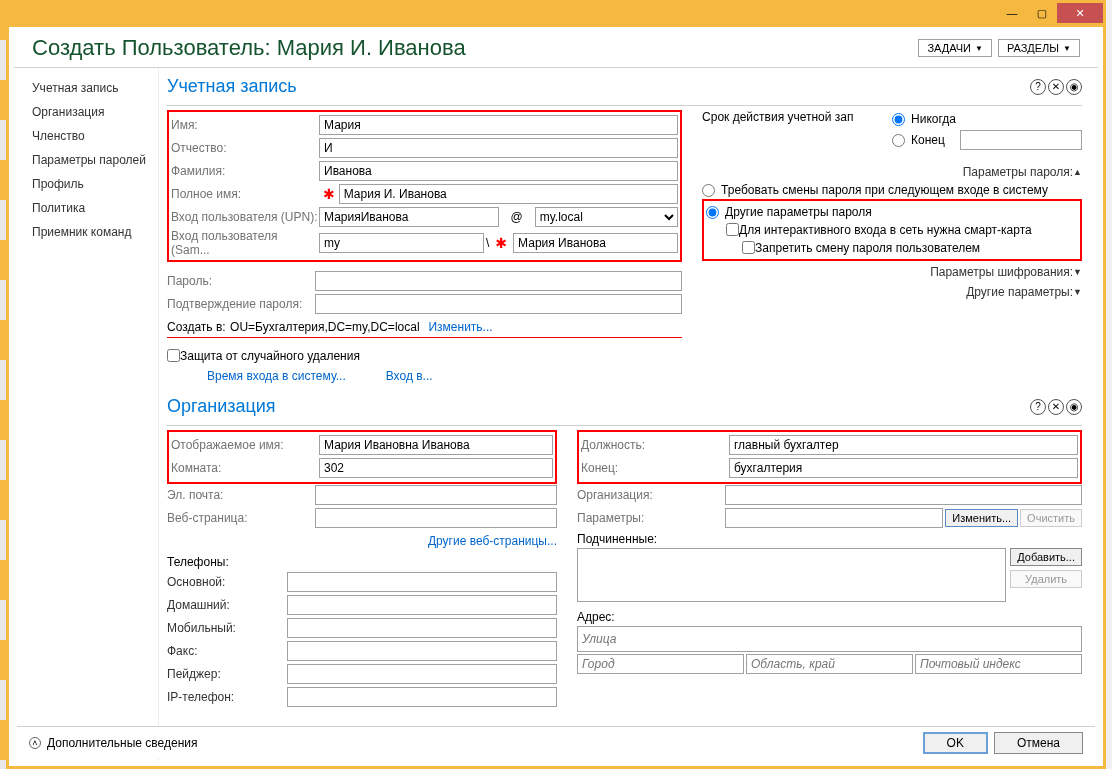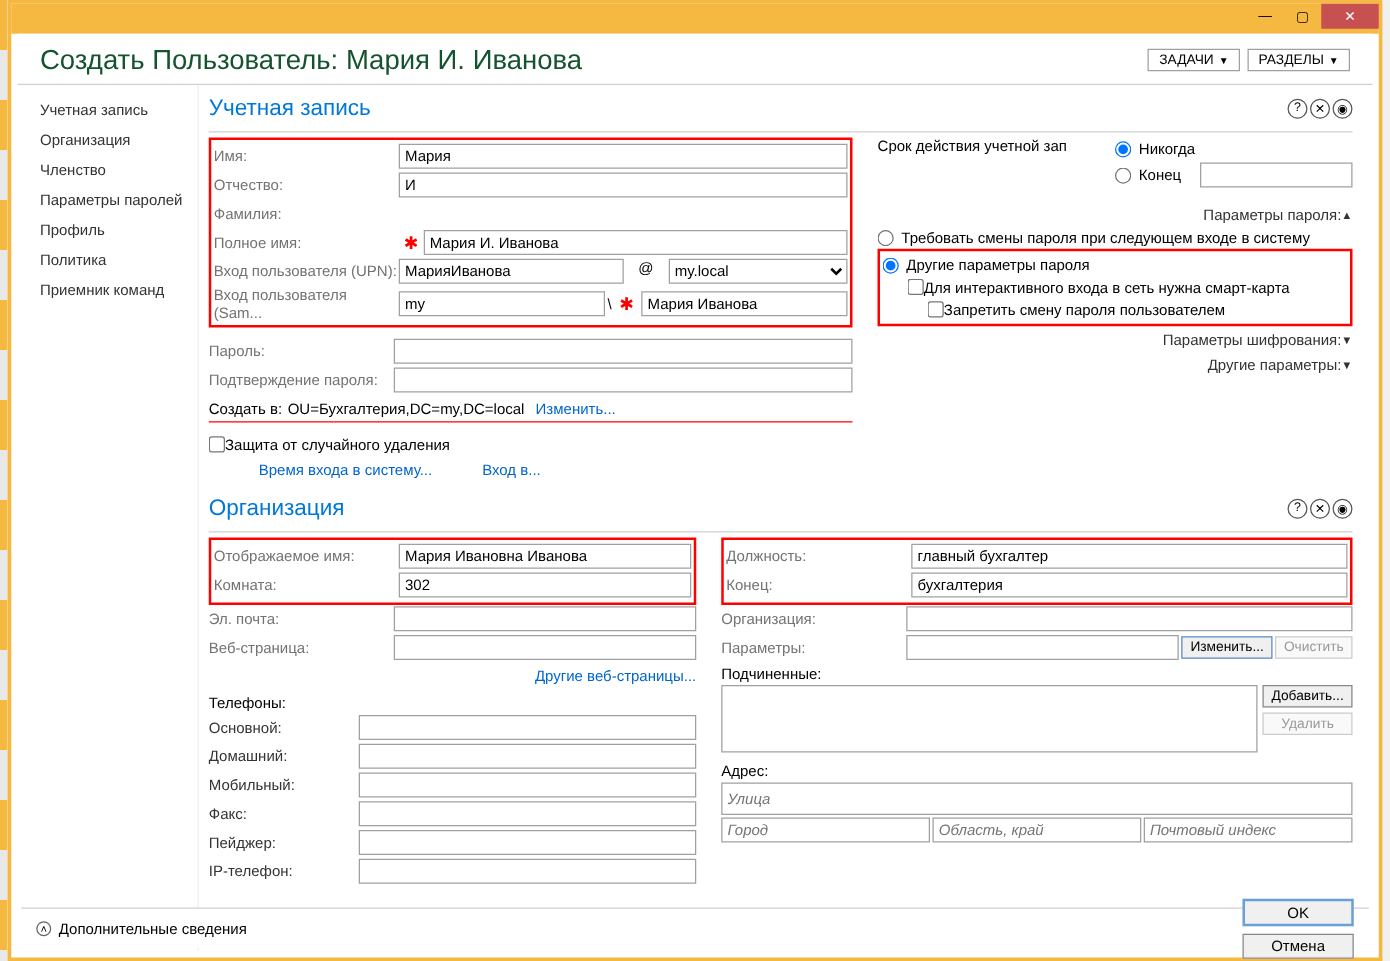--- a/index.html
+++ b/index.html
@@ -25,38 +25,38 @@
 .cols { display: flex; gap: 20px; }
 .col { flex: 1; }
 .field-row { display: flex; align-items: center; min-height: 22px; margin-bottom: 1px; }
 .field-label { width: 148px; font-size: 12px; color: #737373; flex-shrink: 0; }
 .field-label-s { width: 120px; font-size: 12px; color: #333; flex-shrink: 0; }
 .field-input { flex: 1; height: 20px; border: 1px solid #a0a0a0; padding: 0 4px; font-size: 12px; }
 .field-input-wide { width: 100%; }
 .redbox { border: 2px solid red; padding: 2px; }
 .ast { color: red; font-size: 14px; margin: 0 4px; }
 .link { color: #0066cc; font-size: 12px; cursor: pointer; }
-.upn-row { display: flex; flex: 1; gap: 8px; }
+.upn-row { display: flex; align-items: center; flex: 1; gap: 8px; }
 .at { font-size: 12px; padding: 0 4px; }
 .sam-wrap { display: flex; align-items: center; flex: 1; gap: 2px; }
 .slash { font-size: 12px; }
 .check-row { display: flex; align-items: flex-start; gap: 0; font-size: 12px; padding: 2px 0; }
 .check-indent { padding-left: 20px; }
 .check-indent2 { padding-left: 36px; }
 .radio-row { display: flex; align-items: center; gap: 6px; font-size: 12px; padding: 2px 0; }
 .grp-label { font-size: 12px; color: #333; padding: 4px 0 2px 0; display: flex; justify-content: flex-end; align-items: center; }
 .tri-up { font-size: 9px; cursor: pointer; }
 .tri-down { font-size: 9px; cursor: pointer; }
 .small-btn { border: 1px solid #888; background: #f0f0f0; font-size: 11px; padding: 2px 6px; cursor: pointer; }
 .small-btn:disabled, .small-btn.dis { color: #999; border-color: #ccc; background: #f9f9f9; }
 .list-box { border: 1px solid #a0a0a0; height: 54px; background: #fff; }
 .placeholder-input { color: #888; font-style: italic; }
 .footer { position: absolute; left: 3px; right: 3px; bottom: 3px; height: 32px; border-top: 1px solid #d0d0d0; background: #fff; display: flex; align-items: center; justify-content: space-between; padding: 0 12px; }
 .footer-left { display: flex; align-items: center; gap: 6px; font-size: 12px; cursor: pointer; }
-.footer-btns { display: flex; gap: 6px; flex-direction: column; }
+.footer-btns { display: flex; gap: 6px; }
 .footer-btn { border: 1px solid #888; background: #f0f0f0; padding: 2px 22px; font-size: 12px; cursor: pointer; }
 .footer-btn.primary { border: 2px solid #6aa0d8; }
 .select { height: 20px; border: 1px solid #a0a0a0; font-size: 12px; background: #fff; }
 .underline-red { border-bottom: 1px solid red; }
 .divider-line { border-top: 1px solid #d0d0d0; margin: 4px 0; }
 .chevron { width:12px;height:12px;border:1px solid #666;border-radius:50%;display:inline-flex;align-items:center;justify-content:center;font-size:9px; }
 .left-strip { position:absolute; left:0; top:0; width:6px; height:769px; background:repeating-linear-gradient(180deg,#f5b942,#f5b942 40px,#e8e8e8 40px,#e8e8e8 80px); }
 ::-webkit-scrollbar { width: 16px; }
 ::-webkit-scrollbar-track { background: #f0f0f0; }
 ::-webkit-scrollbar-thumb { background: #c0c0c0; }
@@ -119,20 +119,21 @@
               <div class="field-row">
                   <div class="field-label">Имя:</div>
                   <input class="field-input" value="Мария" style="">
                 </div>
               <div class="field-row">
                   <div class="field-label">Отчество:</div>
                   <input class="field-input" value="И" style="">
                 </div>
               <div class="field-row">
                   <div class="field-label">Фамилия:</div>
+                  <input class="field-input" value="Иванова" style="">
                 </div>
               <div class="field-row">
                   <div class="field-label">Полное имя:</div>
                   <span class="ast">✱</span>
                   <input class="field-input" value="Мария И. Иванова" style="">
                 </div>
               <div class="field-row">
                   <div class="field-label">Вход пользователя (UPN):</div>
                 <div class="upn-row">
                   <input class="field-input" style="flex: 1.2 1 0%;" value="МарияИванова">

